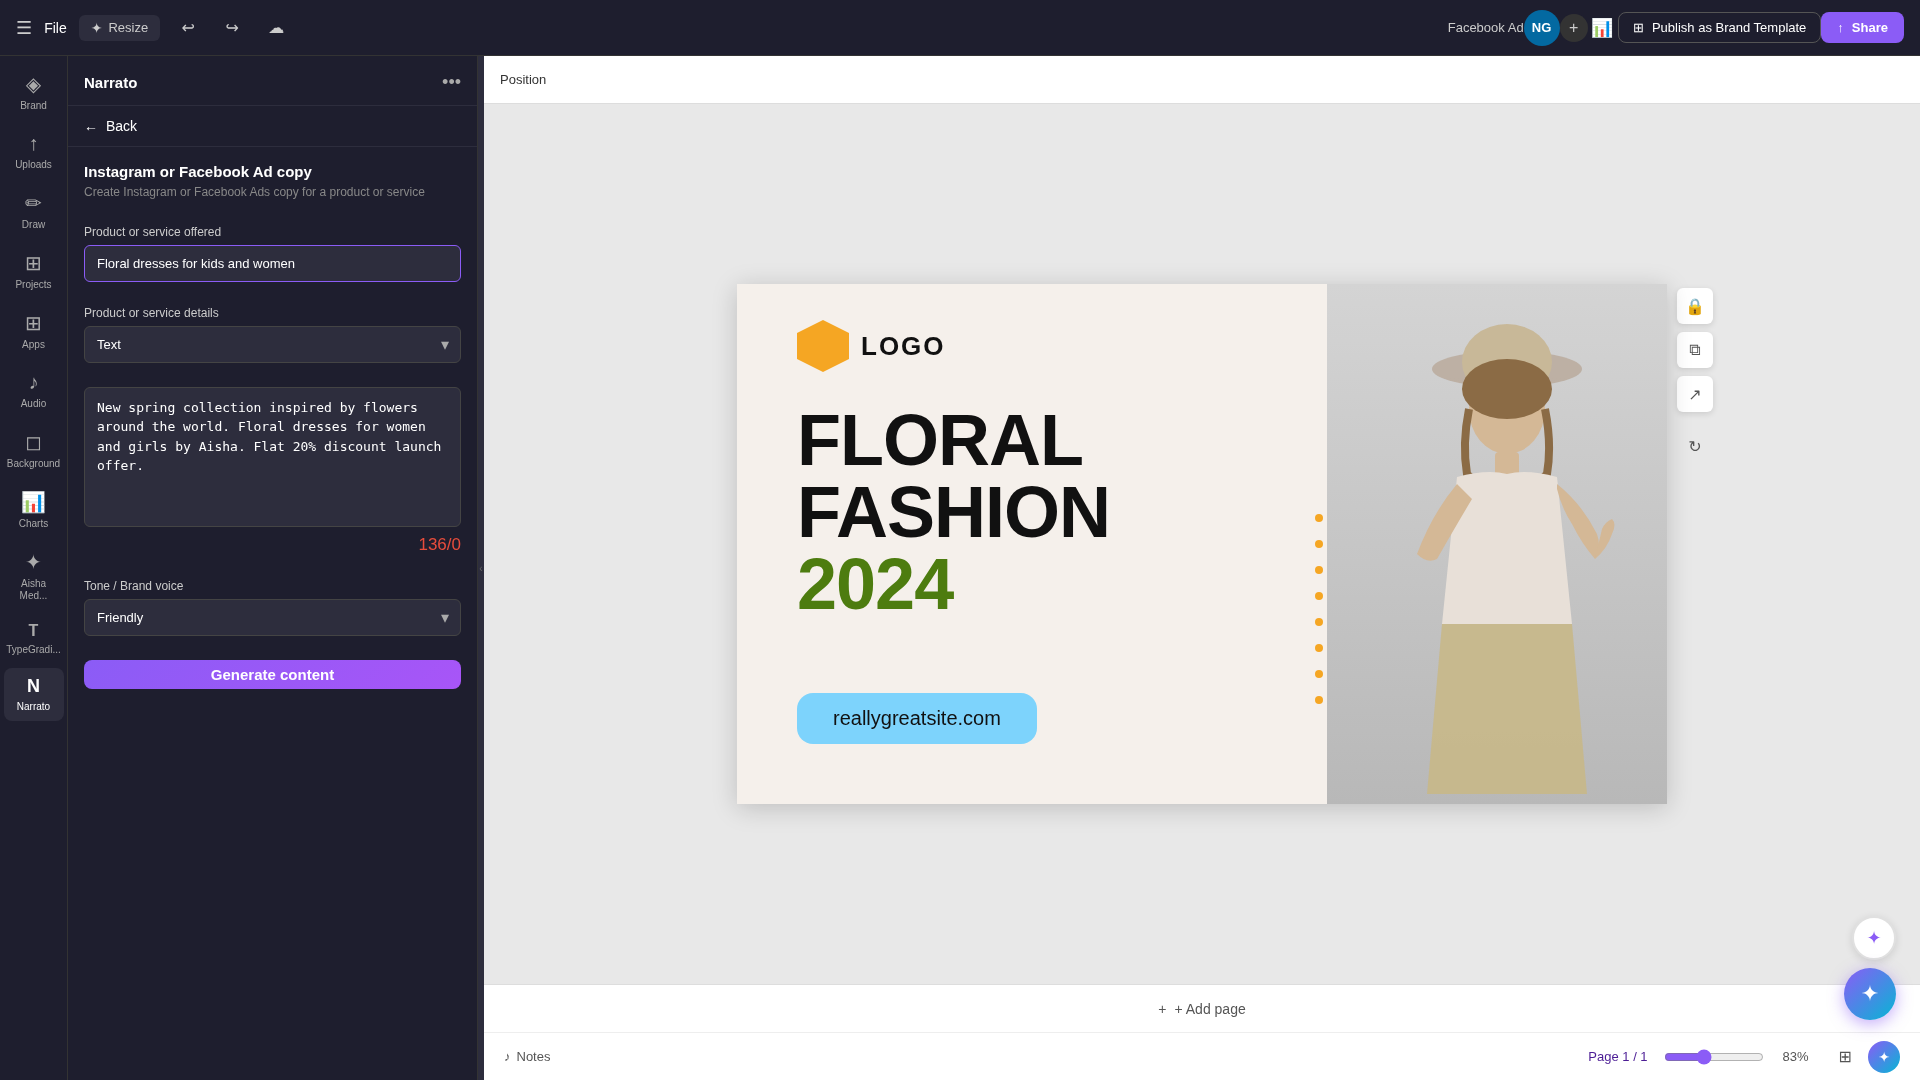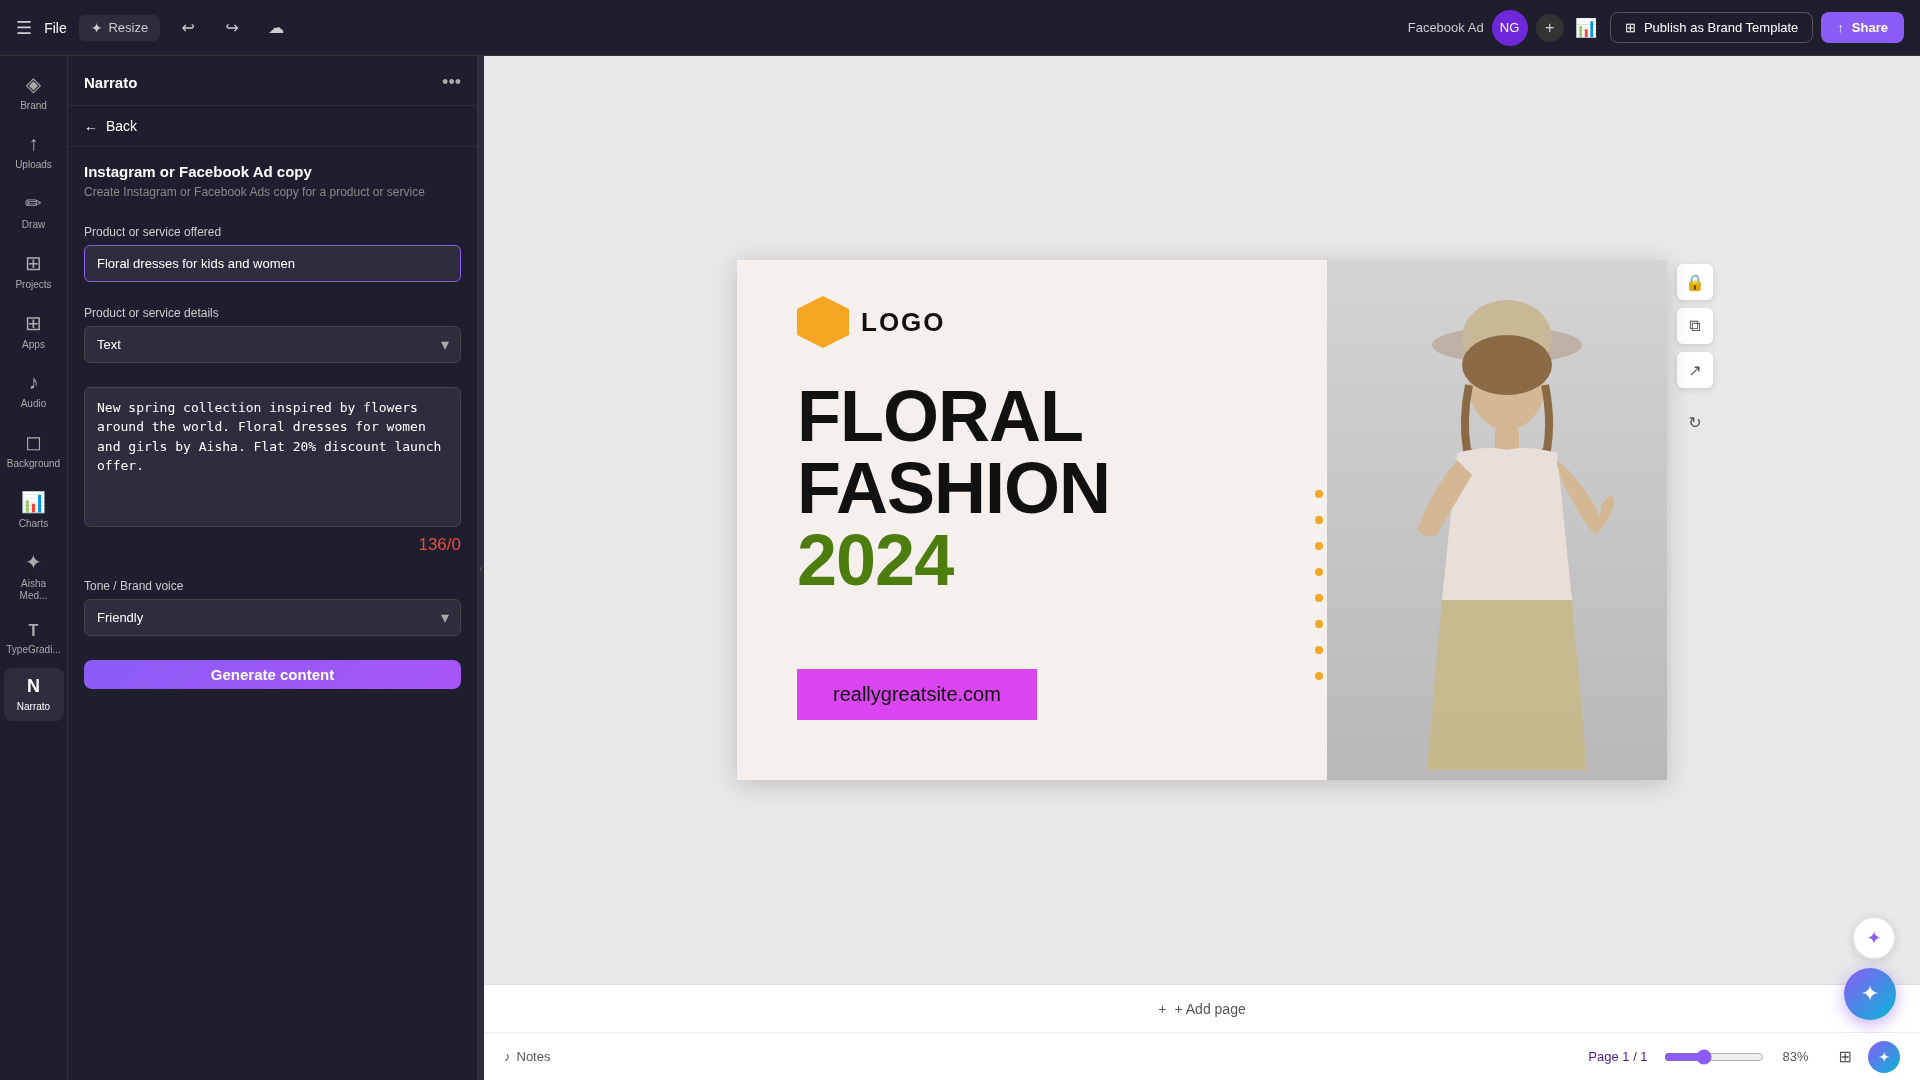--- a/index.html
+++ b/index.html
@@ -23,25 +23,25 @@
       display: flex; align-items: center; gap: 6px;
       background: #2d2d3d; border-radius: 6px; padding: 5px 12px;
       color: #ccc; font-size: 13px; cursor: pointer;
     }
     .topbar-resize .resize-icon { font-size: 14px; }
     .topbar-btn-icon {
       width: 32px; height: 32px; display: flex; align-items: center; justify-content: center;
       color: #ccc; font-size: 16px; cursor: pointer; border-radius: 4px;
     }
     .topbar-spacer { flex: 1; }
-    .topbar-center { display: flex; align-items: center; gap: 8px; }
+    .topbar-center { display: flex; align-items: center; }
     .topbar-doc-name { color: #ccc; font-size: 13px; }
     .topbar-avatar {
       width: 36px; height: 36px; border-radius: 50%;
-      background: #6d28d9; color: #fff; font-size: 13px; font-weight: 400;
+      background: #0369a1; color: #fff; font-size: 13px; font-weight: 700;
       display: flex; align-items: center; justify-content: center;
     }
     .topbar-add-btn {
       width: 28px; height: 28px; border-radius: 50%;
       background: #333; color: #ccc; font-size: 16px;
       display: flex; align-items: center; justify-content: center;
       cursor: pointer;
     }
     .topbar-analytics { color: #ccc; font-size: 18px; cursor: pointer; margin: 0 4px; }
     .topbar-publish-btn {
@@ -312,22 +312,22 @@
       font-weight: 900;
       color: #4d7c0f;
       line-height: 1;
       letter-spacing: -1px;
     }
     
     .canvas-url-btn {
       position: absolute;
       bottom: 60px;
       left: 60px;
-      background: #d946ef;
-      border-radius: 0;
+      background: #7dd3fc;
+      border-radius: 16px;
       padding: 14px 36px;
       font-size: 20px;
       color: #111;
       font-weight: 500;
     }
     
     .canvas-dots {
       position: absolute;
       right: 150px;
       top: 230px;
@@ -555,20 +555,23 @@
       <button class="generate-btn">Generate content</button>
     </div>
   </div>
 
   <div class="panel-collapse-bar">
     <span class="collapse-icon">‹</span>
   </div>
 
   <div class="canvas-area">
 
+    <div class="canvas-toolbar">
+      <span class="canvas-toolbar-item">Position</span>
+    </div>
 
     <div class="canvas-body">
       <div class="canvas-wrapper">
 
         <div class="canvas-float-icons">
           <div class="canvas-float-icon">🔒</div>
           <div class="canvas-float-icon">⧉</div>
           <div class="canvas-float-icon">↗</div>
           <div class="canvas-float-icon" style="background:transparent;box-shadow:none;margin-top:8px;">↻</div>
         </div>

